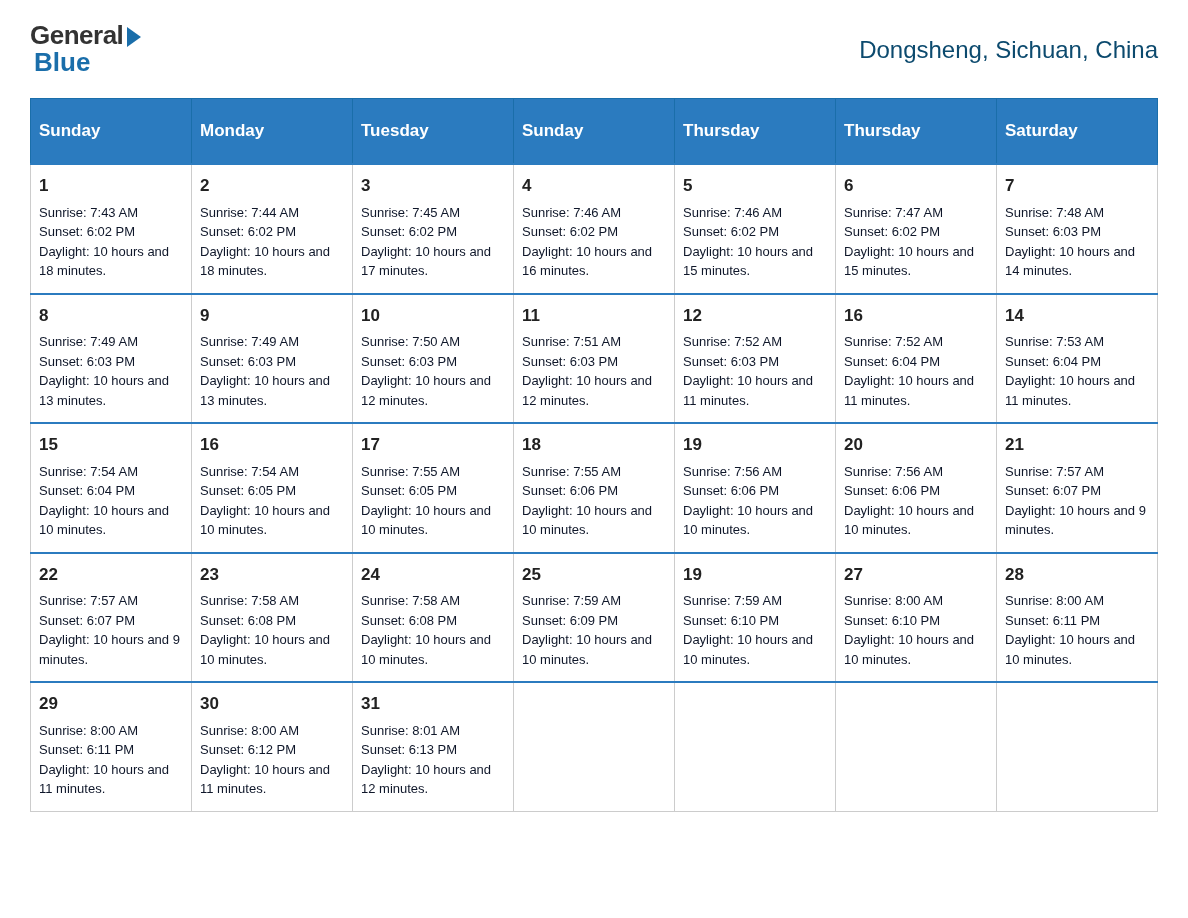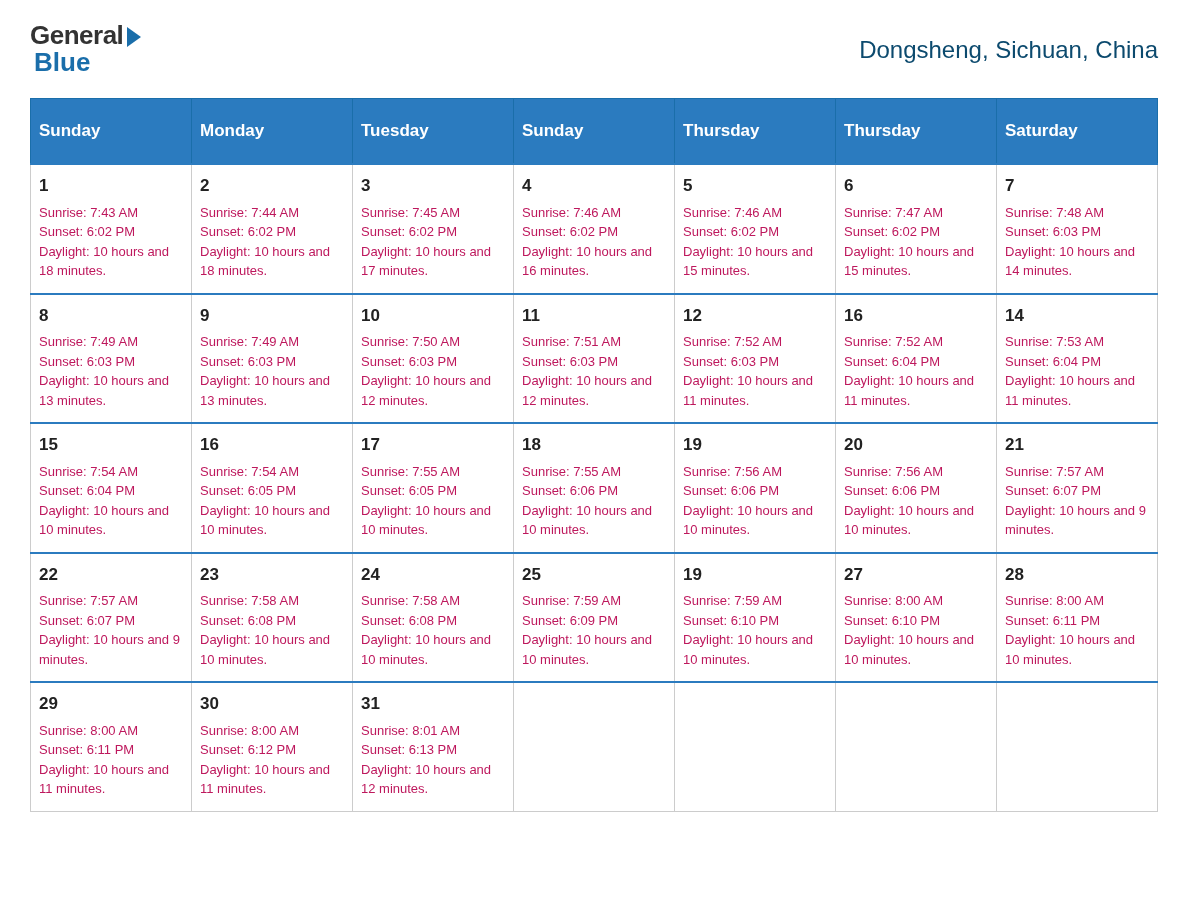--- a/index.html
+++ b/index.html
@@ -85,21 +85,21 @@
       height: 110px;
     }
     .day-number {
       font-size: 17px;
       font-weight: bold;
       color: #222;
       display: block;
       margin-bottom: 4px;
     }
     .day-info {
-      color: #be185d;
+      color: #0f172a;
       font-size: 13px;
     }
     tbody tr td:empty {
       background: #fff;
     }
     .row-border-top td {
       border-top: 2px solid #2b7bbf;
     }
   </style>
 </head>

